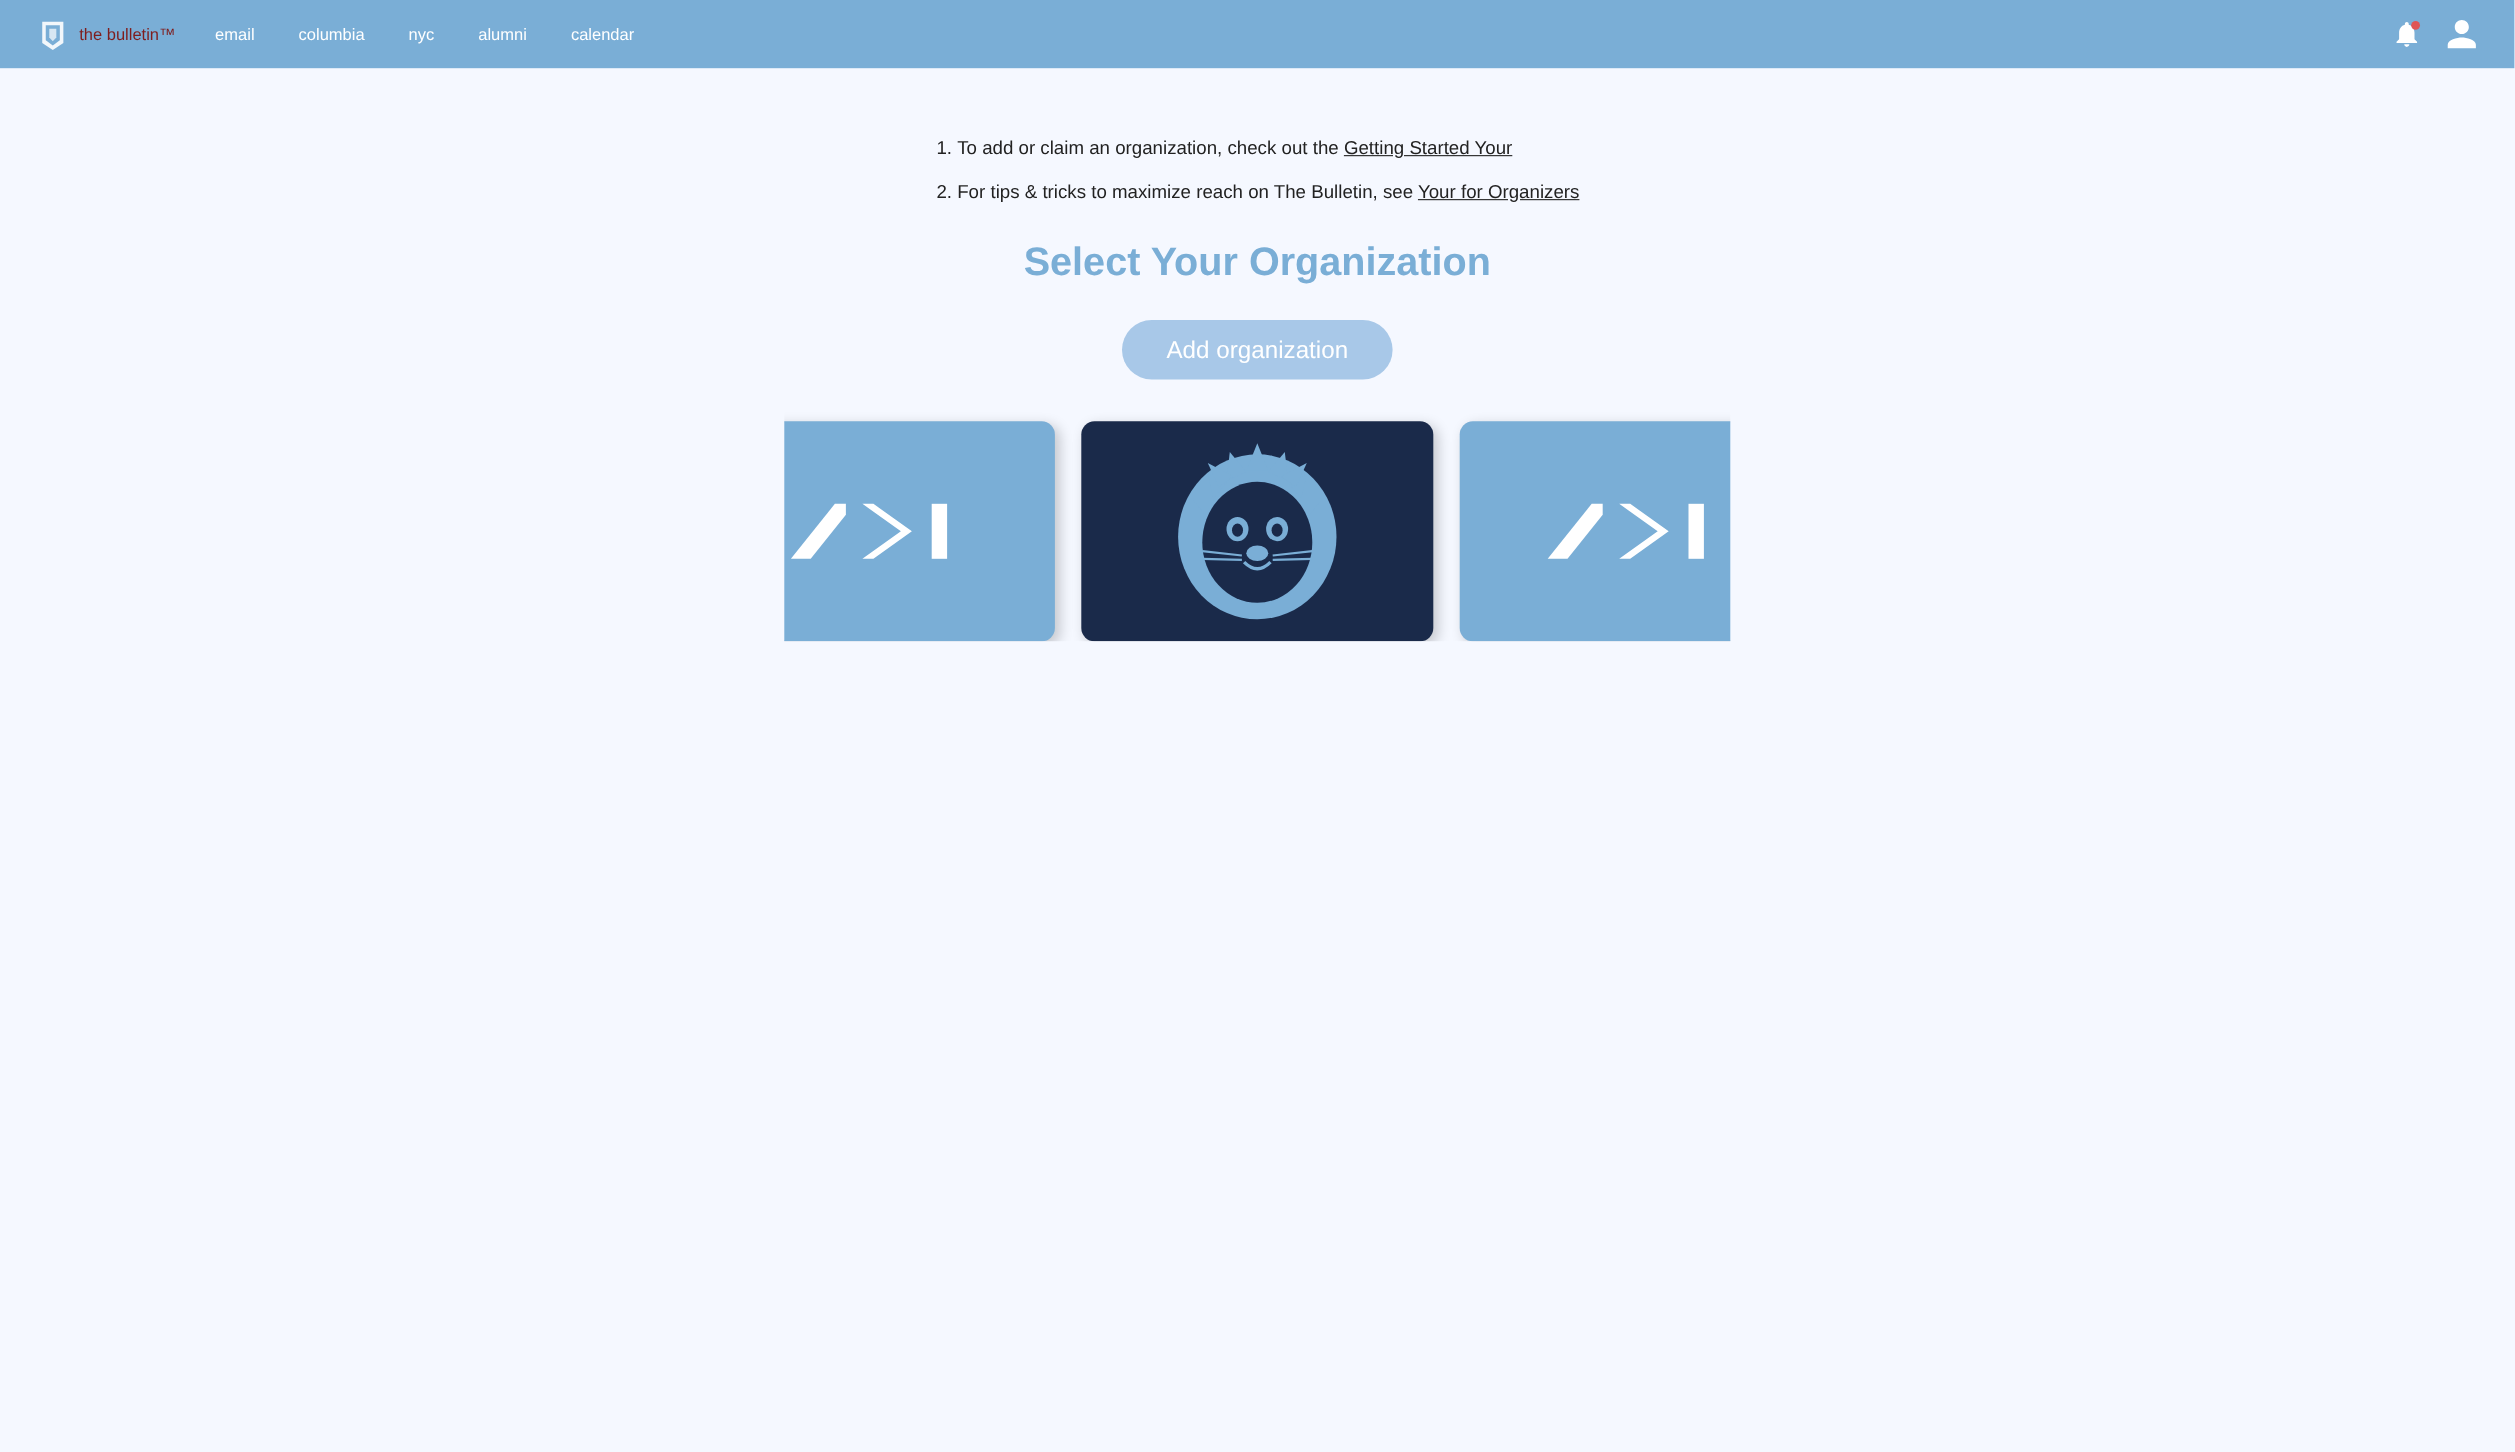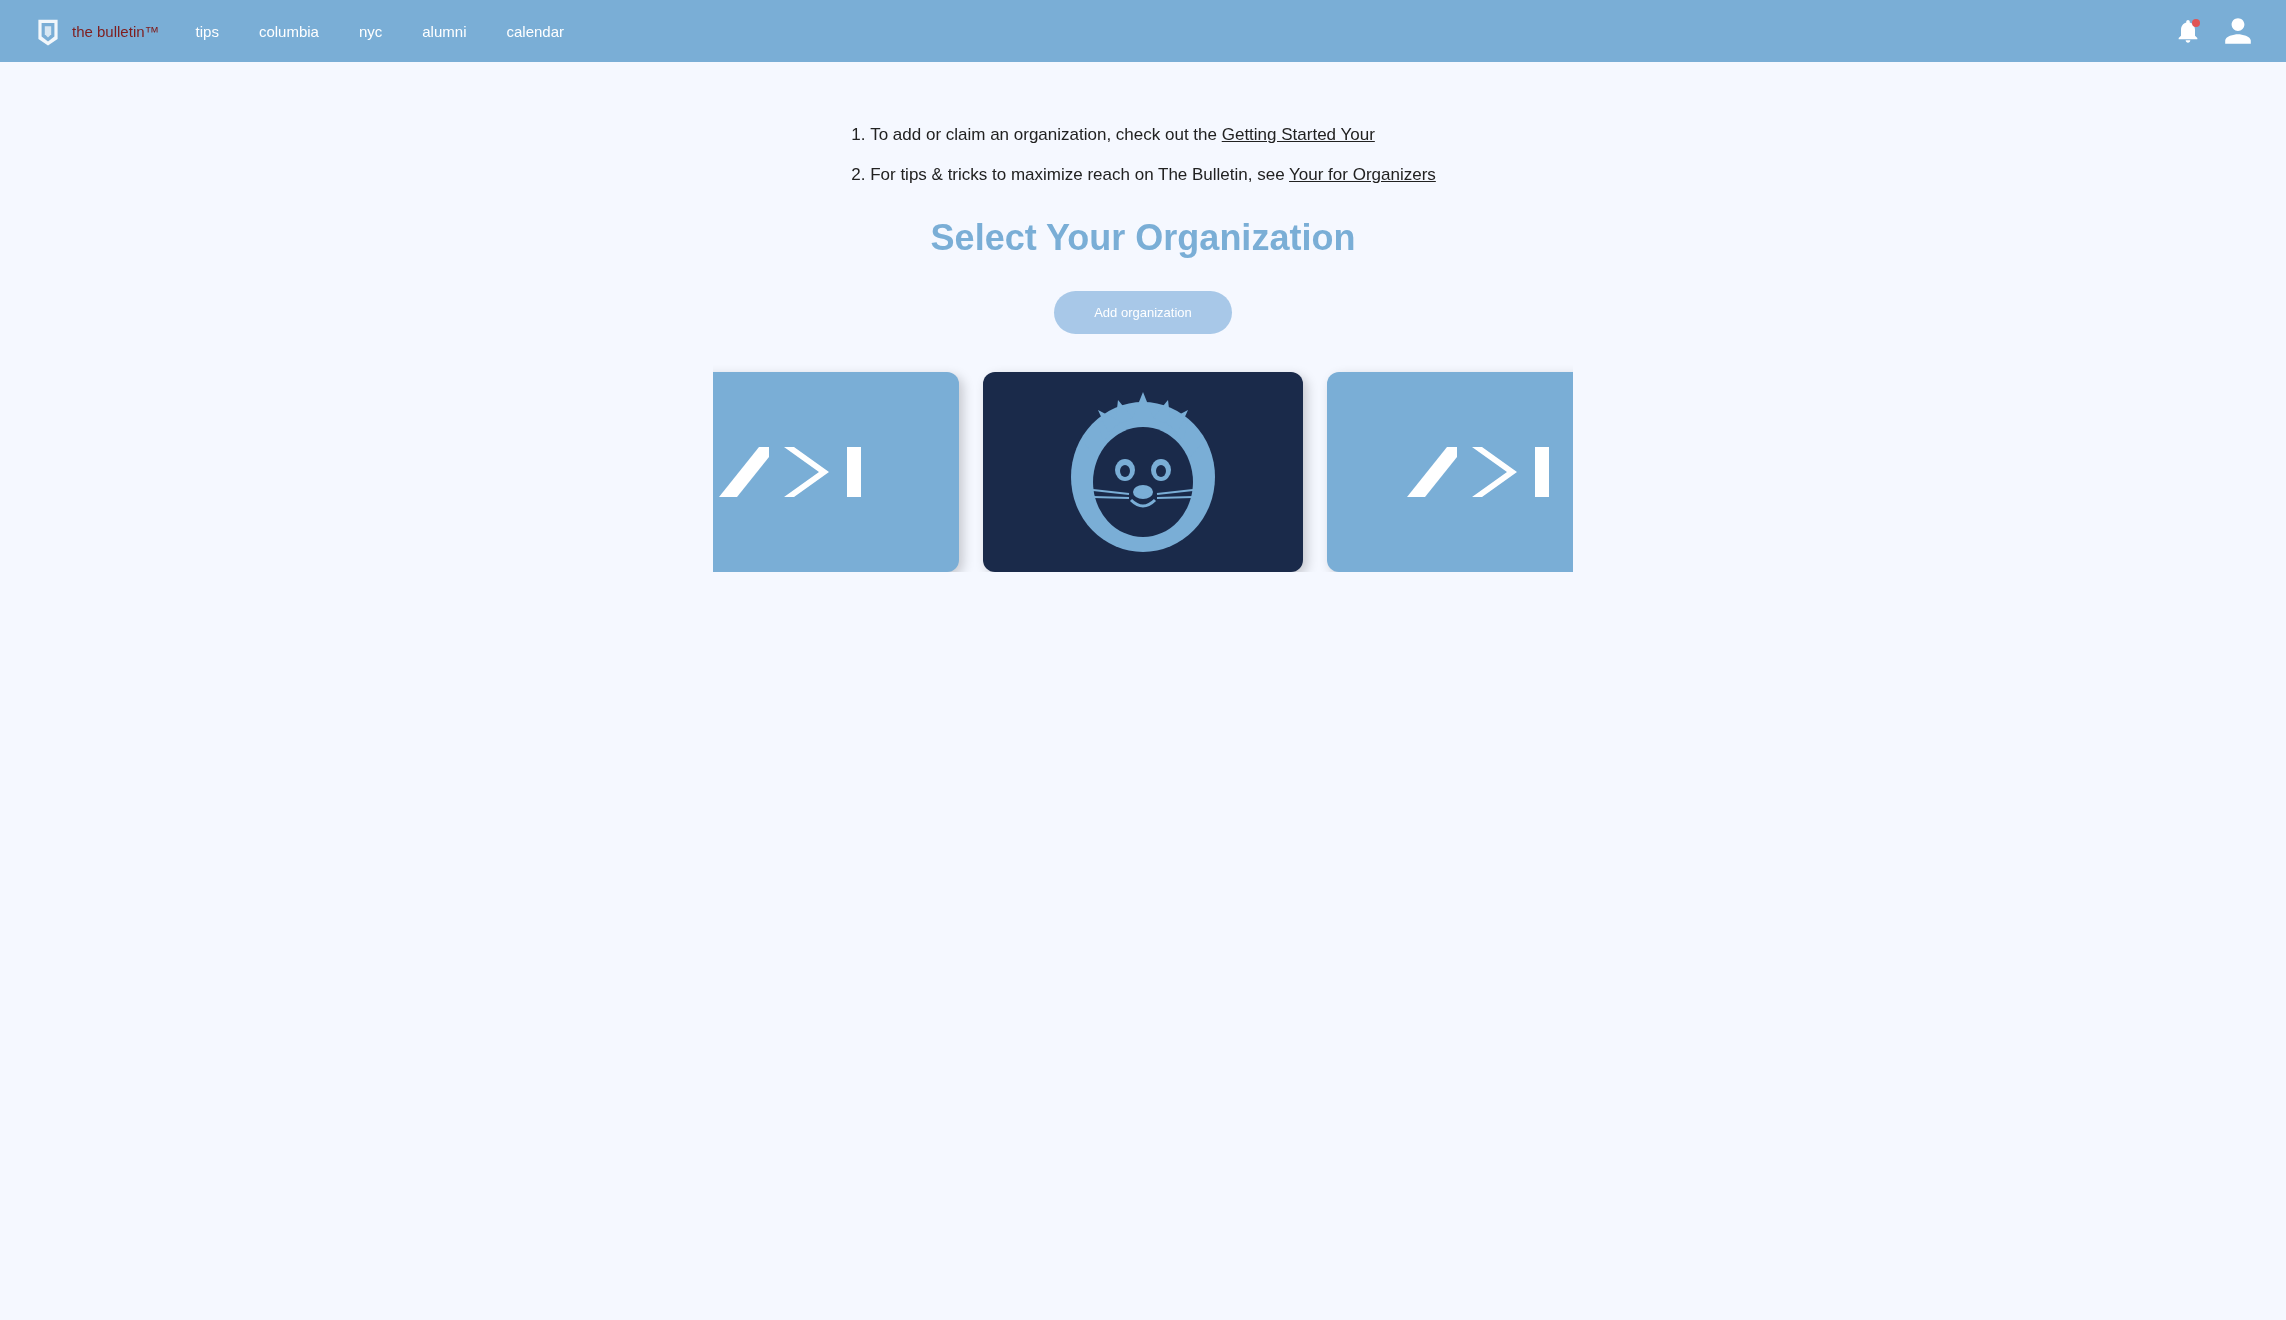--- a/index.html
+++ b/index.html
@@ -143,21 +143,21 @@
       color: #7aaed6;
       margin-bottom: 32px;
     }
 
     .add-org-btn {
       background: #a8c8e8;
       color: white;
       border: none;
       border-radius: 30px;
       padding: 14px 40px;
-      font-size: 13px;
+      font-size: 22px;
       cursor: pointer;
       margin-bottom: 28px;
       font-weight: 400;
     }
 
     
     .org-cards-row {
       display: flex;
       gap: 24px;
       justify-content: center;
@@ -214,21 +214,21 @@
 
     <svg class="nav-logo-icon" viewBox="0 0 40 40" fill="none" xmlns="http://www.w3.org/2000/svg">
       <polygon points="8,6 32,6 32,30 20,38 8,30" fill="white" opacity="0.9"></polygon>
       <polygon points="12,10 28,10 28,27 20,33 12,27" fill="#7aaed6"></polygon>
       <polygon points="16,14 24,14 24,24 20,28 16,24" fill="white" opacity="0.7"></polygon>
     </svg>
     <span>the bulletin™</span>
   </div>
 
   <div class="nav-links">
-    <a class="nav-link">tips</a>
+    <a class="nav-link">email</a>
     <a class="nav-link">columbia</a>
     <a class="nav-link">nyc</a>
     <a class="nav-link">alumni</a>
     <a class="nav-link">calendar</a>
   </div>
 
   <div class="nav-right">
     <div class="nav-bell">
       <svg viewBox="0 0 24 24" xmlns="http://www.w3.org/2000/svg">
         <path d="M12 22c1.1 0 2-.9 2-2h-4c0 1.1.9 2 2 2zm6-6v-5c0-3.07-1.63-5.64-4.5-6.32V4c0-.83-.67-1.5-1.5-1.5s-1.5.67-1.5 1.5v.68C7.64 5.36 6 7.92 6 11v5l-2 2v1h16v-1l-2-2z"></path>

